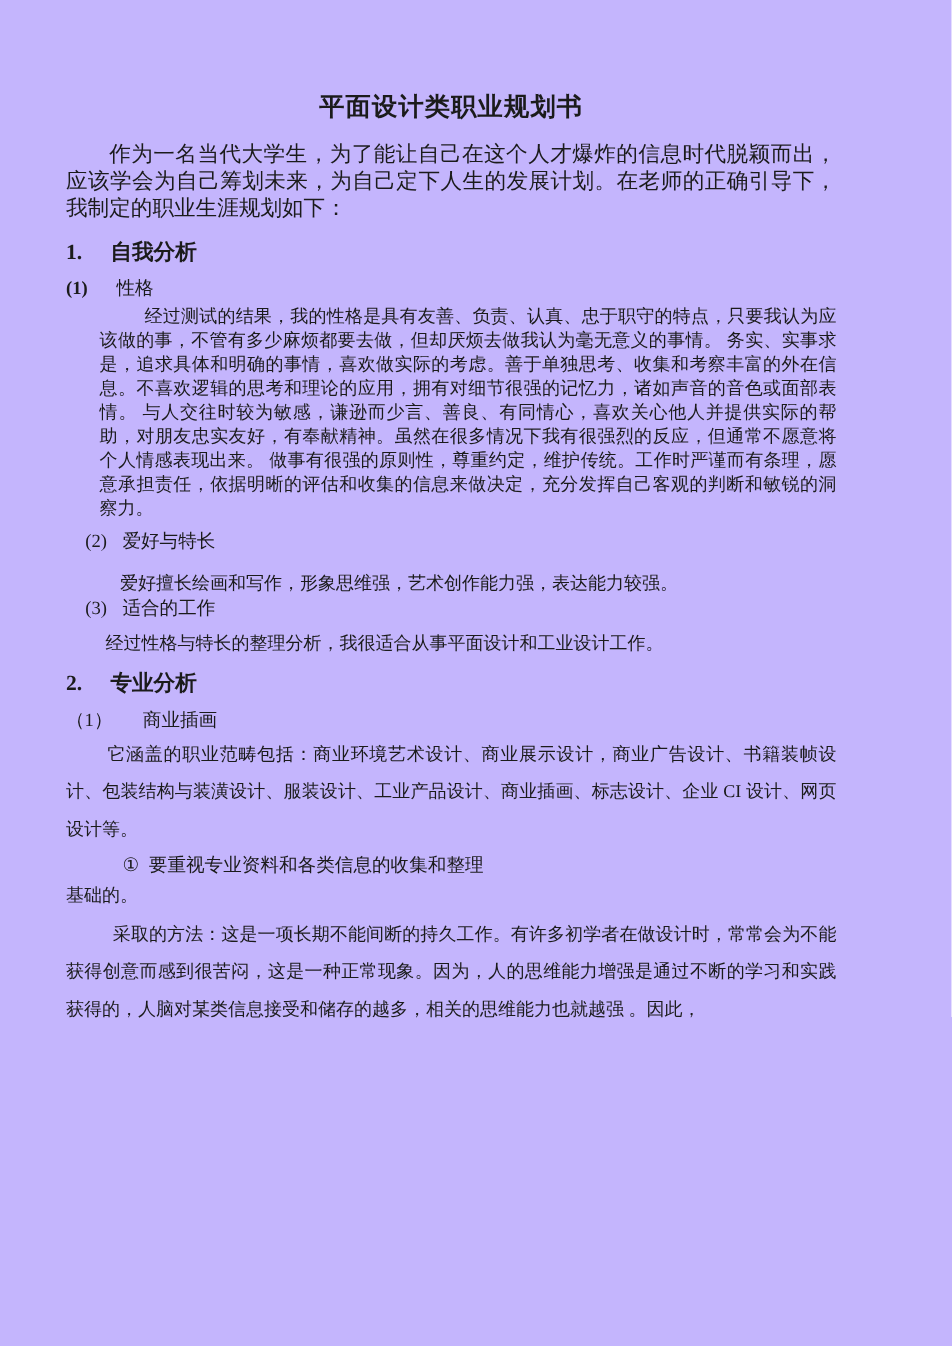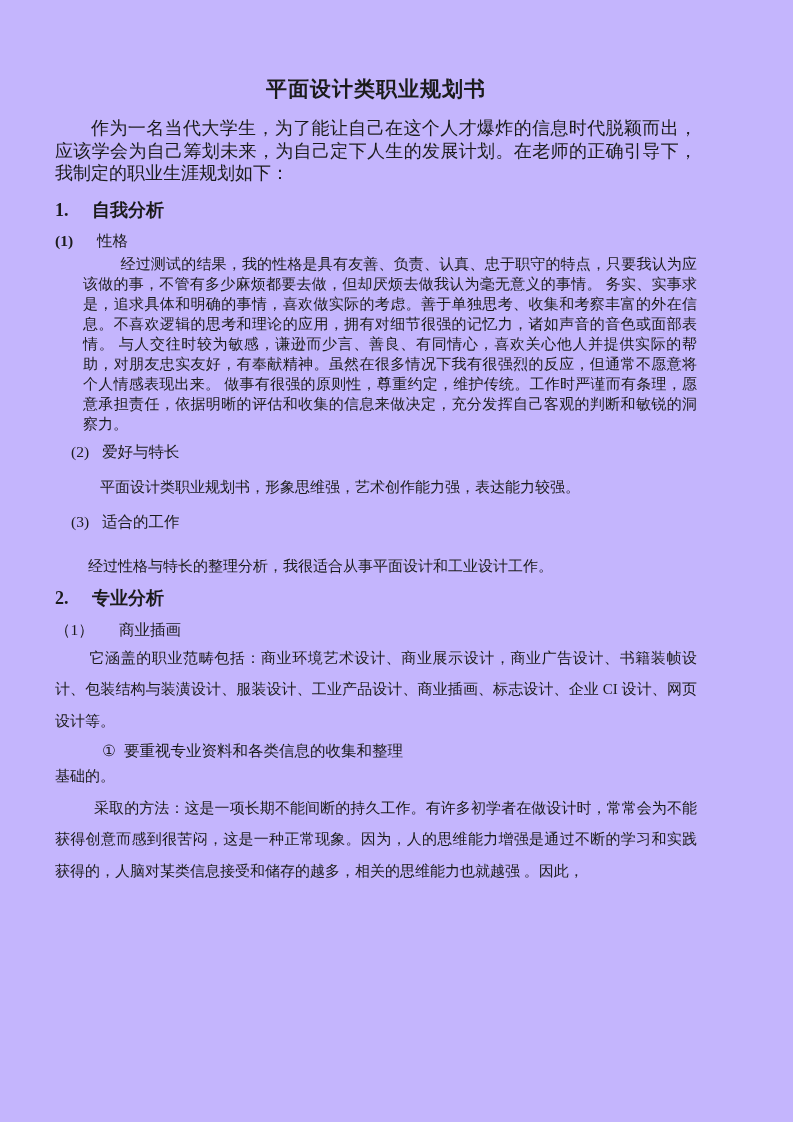--- a/index.html
+++ b/index.html
@@ -63,21 +63,21 @@
     font-size: 15.5px;
     line-height: 20px;
     white-space: nowrap;
     font-family: Liberation Serif, serif;
   }
   .item .num { display: inline-block; }
   .item-1 { margin-top: 10px; }
   .item-1 .num { width: 42px; font-weight: bold; }
   .item-2, .item-3 { margin-left: 16px; }
   .item-2 { margin-top: 8px; }
-  .item-3 { margin-top: 14px; }
+  .item-3 { margin-top: 0; }
   .item-2 .num, .item-3 .num { width: 31px; }
   .item-cn { margin-top: 11px; }
   .item-cn .num { width: 64px; }
   .item-circled { margin-top: 4px; margin-left: 47px; }
   .item-circled .num { width: 18px; margin-right: 4px; }
   .body {
     margin: 0;
     font-size: 15px;
     text-align: justify;
   }
@@ -86,21 +86,21 @@
     line-height: 20px;
     text-indent: 2.5em;
     margin-left: 28px;
   }
   .para-hobby {
     margin-top: 14px;
     line-height: 22px;
     text-indent: 3em;
   }
   .para-suitable {
-    margin-top: 23px;
+    margin-top: 8px;
     line-height: 22px;
     text-indent: 2.2em;
   }
   .para-scope {
     margin-top: 3px;
     line-height: 31.5px;
     text-indent: 2.3em;
   }
   .para-info1 {
     margin-top: 5px;
@@ -130,21 +130,21 @@
   </div>
 
   <div class="item item-1">
     <span class="num">(1)</span><span>性格</span>
   </div>
   <p class="body para-personality">经过测试的结果，我的性格是具有友善、负责、认真、忠于职守的特点，只要我认为应该做的事，不管有多少麻烦都要去做，但却厌烦去做我认为毫无意义的事情。 务实、实事求是，追求具体和明确的事情，喜欢做实际的考虑。善于单独思考、收集和考察丰富的外在信息。不喜欢逻辑的思考和理论的应用，拥有对细节很强的记忆力，诸如声音的音色或面部表情。 与人交往时较为敏感，谦逊而少言、善良、有同情心，喜欢关心他人并提供实际的帮助，对朋友忠实友好，有奉献精神。虽然在很多情况下我有很强烈的反应，但通常不愿意将个人情感表现出来。 做事有很强的原则性，尊重约定，维护传统。工作时严谨而有条理，愿意承担责任，依据明晰的评估和收集的信息来做决定，充分发挥自己客观的判断和敏锐的洞察力。</p>
 
   <div class="item item-2">
     <span class="num">(2)</span><span>爱好与特长</span>
   </div>
-  <p class="body para-hobby">平面设计类职业规划书，形象思维强，艺术创作能力强，表达能力较强。</p>
+  <p class="body para-hobby">爱好擅长绘画和写作，形象思维强，艺术创作能力强，表达能力较强。</p>
 
   <div class="item item-3">
     <span class="num">(3)</span><span>适合的工作</span>
   </div>
   <p class="body para-suitable">经过性格与特长的整理分析，我很适合从事平面设计和工业设计工作。</p>
 
   <div class="h-sub second">
     <span class="num">2.</span><span>专业分析</span>
   </div>
 

